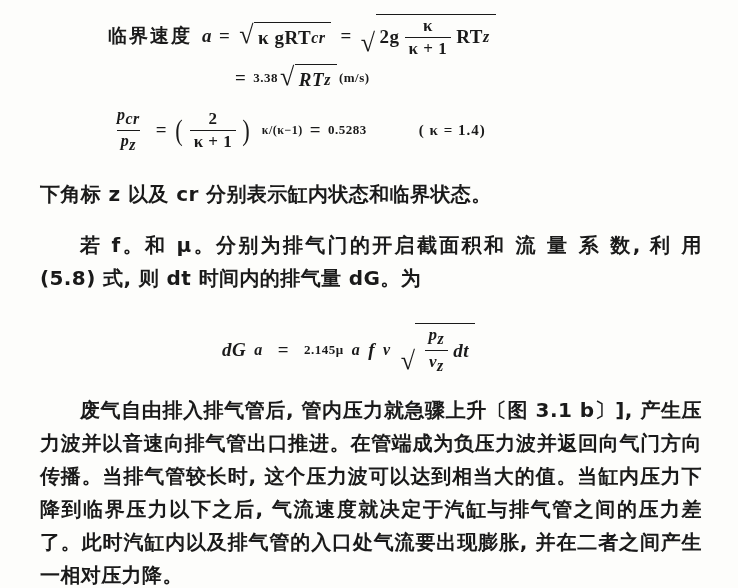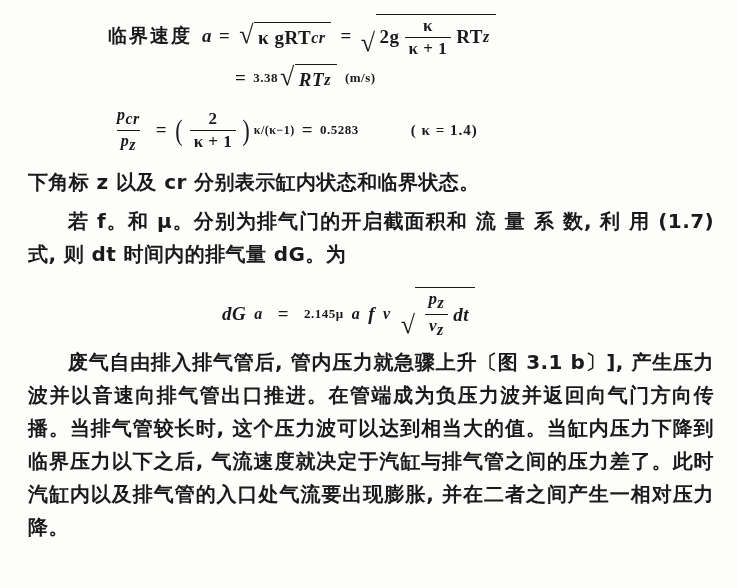--- a/index.html
+++ b/index.html
@@ -90,41 +90,41 @@
   .sub {
     font-size: 16px;
     vertical-align: sub;
     font-style: italic;
     font-weight: bold;
   }
   .supfrac {
     font-size: 12px;
     vertical-align: super;
     font-weight: bold;
-    margin-left: 2px;
+    margin-left: 10px;
   }
 
   .paren {
     font-size: 30px;
     font-weight: normal;
     line-height: .95;
     display: inline-block;
     transform: scaleX(.75);
   }
 
   .note {
     margin-left: 52px;
     font-size: 15px;
     font-weight: bold;
     letter-spacing: 1px;
   }
 
   
   p.para {
-    margin: 0;
+    margin: 12px;
     padding: 0 24px 0 28px;
     font-size: 20px;
     line-height: 33px;
     letter-spacing: .4px;
     text-align: justify;
     text-justify: inter-ideograph;
     font-weight: bold;
     font-family: "DejaVu Sans", "Liberation Sans", sans-serif;
   }
   p.para.indent { text-indent: 40px; }
@@ -169,21 +169,21 @@
   <div class="eq-line eq-2">
     <span class="op">=</span>
     <span class="plain">3.38</span>
     <span class="radical">
       <span class="sign">√</span>
       <span class="body">
         <span class="it">RT</span>
           <span class="sub">z</span>
       </span>
     </span>
-    <span class="plain" style="margin-left:6px">(m/s)</span>
+    <span class="plain" style="margin-left:0">(m/s)</span>
   </div>
 
   <div class="eq-line eq-3">
     <span class="frac">
       <span class="num"><span class="it">p</span><span class="sub">cr</span></span>
       <span class="den"><span class="it">p</span><span class="sub">z</span></span>
     </span>
     <span class="op">=</span>
     <span class="paren">(</span>
     <span class="frac big">
@@ -192,21 +192,21 @@
     </span>
     <span class="paren">)</span>
     <span class="supfrac">κ/(κ−1)</span>
     <span class="op">=</span>
     <span class="plain">0.5283</span>
     <span class="note">( κ = 1.4)</span>
   </div>
 
   <p class="para p1">下角标 z 以及 cr 分别表示缸内状态和临界状态。</p>
 
-  <p class="para p2 indent">若 f。和 μ。分别为排气门的开启截面积和 流 量 系 数, 利 用 (1.7) 式, 则 dt 时间内的排气量 dG。为</p>
+  <p class="para p2 indent">若 f。和 μ。分别为排气门的开启截面积和 流 量 系 数, 利 用 (5.8) 式, 则 dt 时间内的排气量 dG。为</p>
 
   <div class="eq-line eq-4">
     <span class="sym">dG</span>
       <span class="sub">a</span>
     <span class="op">=</span>
     <span class="plain">2.145μ</span>
       <span class="sub">a</span>
     <span class="sym">f</span>
       <span class="sub">v</span>
     <span class="radical tall">

